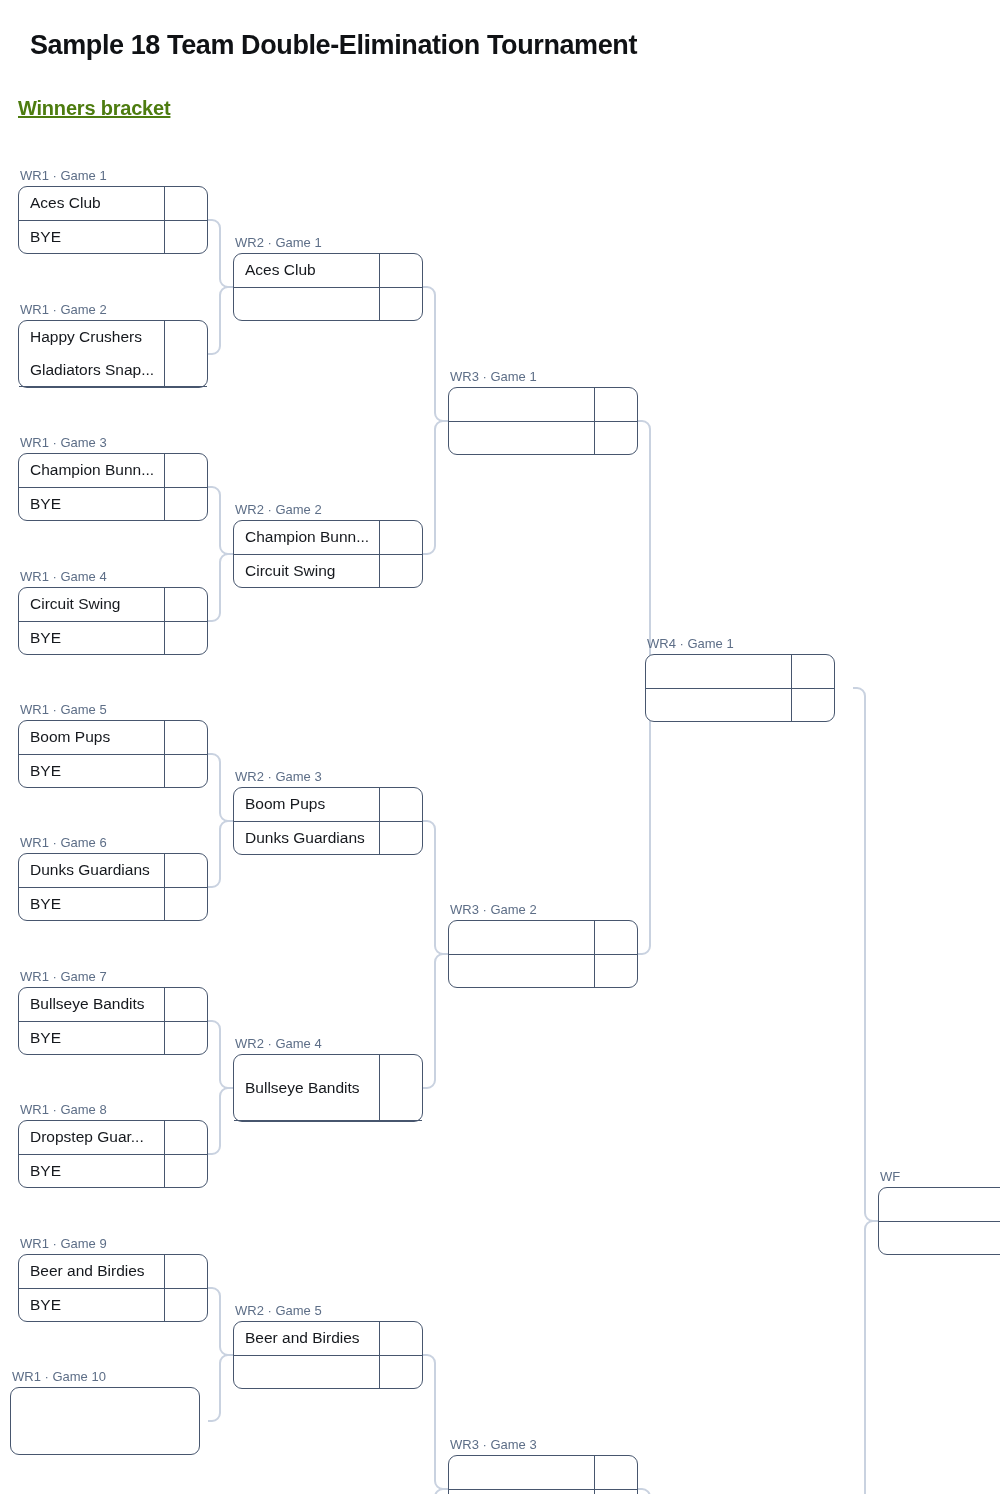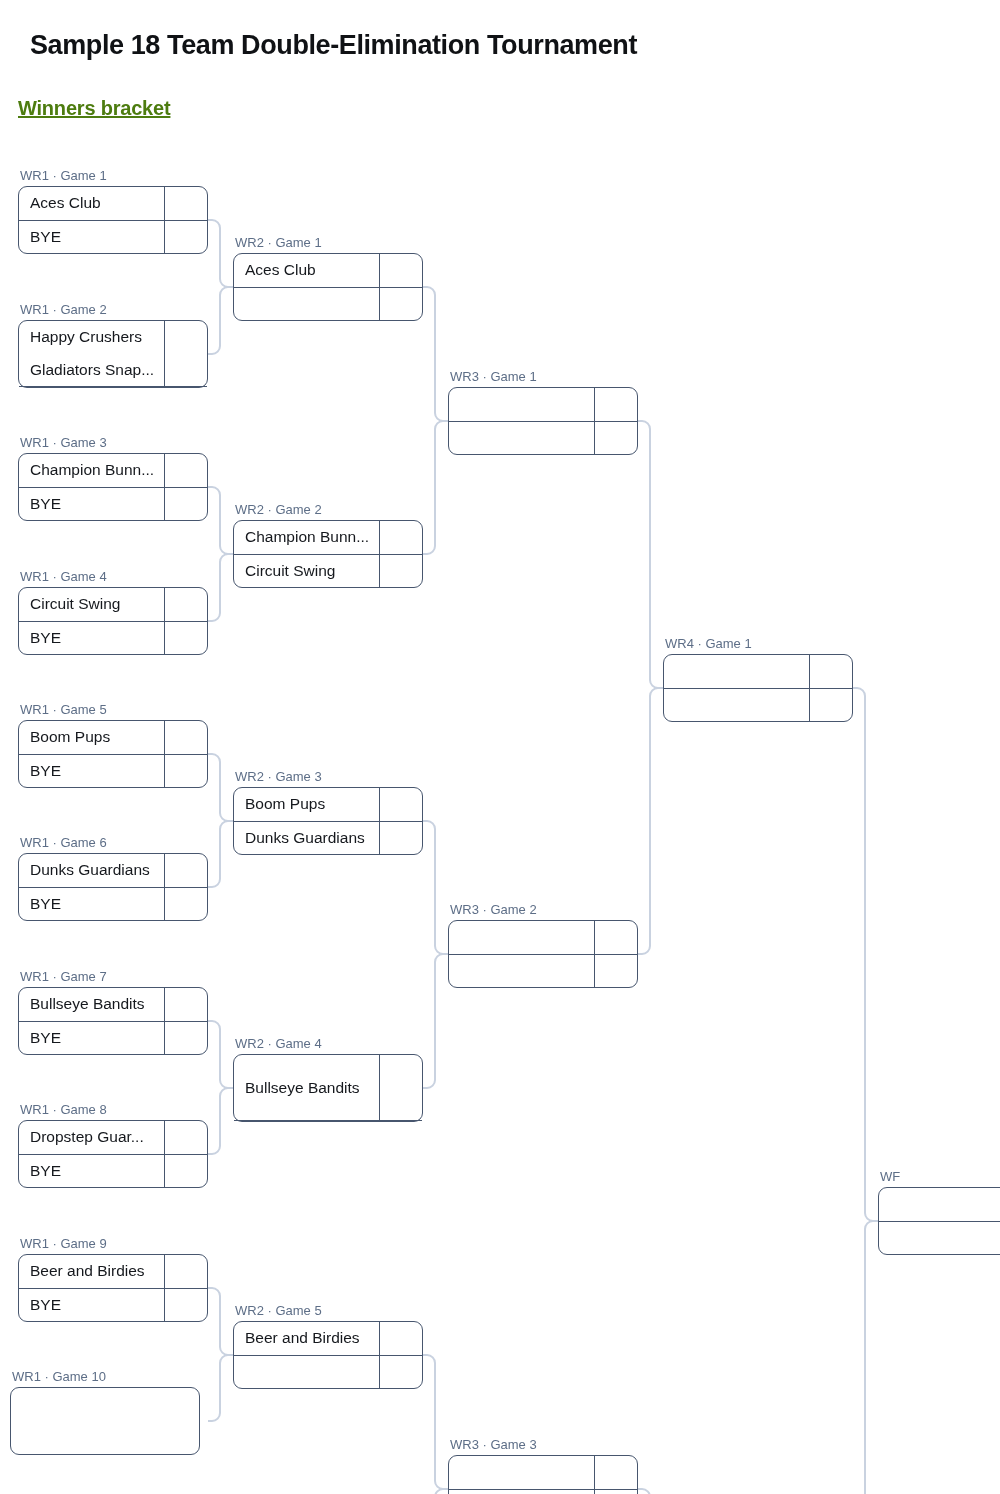--- a/index.html
+++ b/index.html
@@ -305,21 +305,21 @@
       <div class="team"></div>
       <div class="score"></div>
     </div>
     <div class="row">
       <div class="team"></div>
       <div class="score"></div>
     </div>
   </div>
 </div>
 
-<div class="match" style="left:663px;top:654px">
+<div class="match" style="left:645px;top:654px">
   <div class="match-label">WR4 · Game 1</div>
   <div class="rows">
     <div class="row row-top">
       <div class="team"></div>
       <div class="score"></div>
     </div>
     <div class="row">
       <div class="team"></div>
       <div class="score"></div>
     </div>

